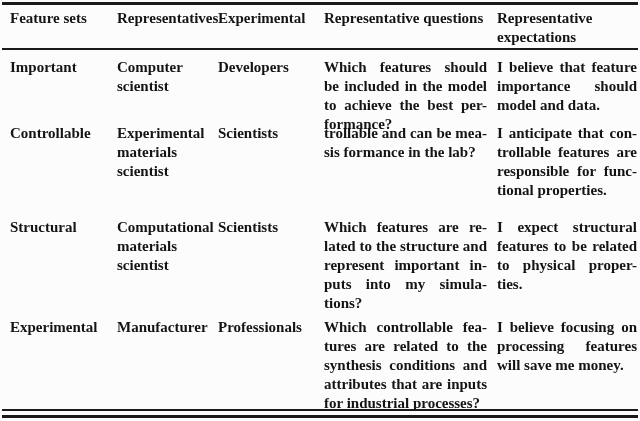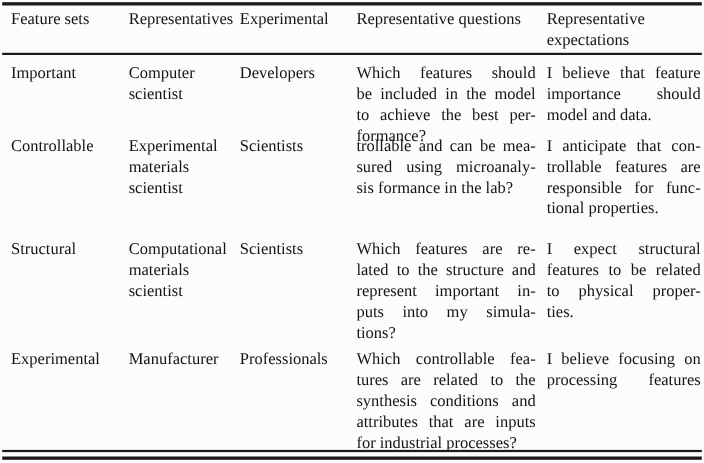--- a/index.html
+++ b/index.html
@@ -10,20 +10,21 @@
   .paper {
     position: relative;
     width: 640px;
     height: 421px;
     background: #fcfcfc;
     overflow: hidden;
     font-family: "Liberation Serif", serif;
     font-size: 15px;
     line-height: 19px;
     color: #141414;
+    font-weight: bold;
     -webkit-font-smoothing: antialiased;
   }
   .rule {
     position: absolute;
     left: 2px;
     right: 2px;
     background: #1a1a1a;
   }
   .rule.top    { top: 2px;   height: 3px; }
   .rule.mid    { top: 48px;  height: 1.5px; }
@@ -100,21 +101,20 @@
         <div class="cell">
           <div>Experimental</div>
           <div>materials</div>
           <div>scientist</div>
         </div>
         <div class="cell">
           <div>Scientists</div>
         </div>
         <div class="cell qcell">
           <div class="jline">trollable and can be mea-</div>
-          <div class="jline">sured using microanaly-</div>
           <div class="jline last">sis formance in the lab?</div>
         </div>
         <div class="cell ecell">
           <div class="jline">I anticipate that con-</div>
           <div class="jline">trollable features are</div>
           <div class="jline">responsible for func-</div>
           <div class="jline last">tional properties.</div>
         </div>
       </div>
       <div class="grid trow" style="top: 218px;">
@@ -156,19 +156,20 @@
         <div class="cell qcell">
           <div class="jline">Which controllable fea-</div>
           <div class="jline">tures are related to the</div>
           <div class="jline">synthesis conditions and</div>
           <div class="jline">attributes that are inputs</div>
           <div class="jline last">for industrial processes?</div>
         </div>
         <div class="cell ecell">
           <div class="jline">I believe focusing on</div>
           <div class="jline">processing features</div>
+          <div class="jline last">will save me money.</div>
         </div>
       </div>
     </div>
 
   <div class="rule bthin"></div>
   <div class="rule bthick"></div>
 </div>
 
 </body></html>

